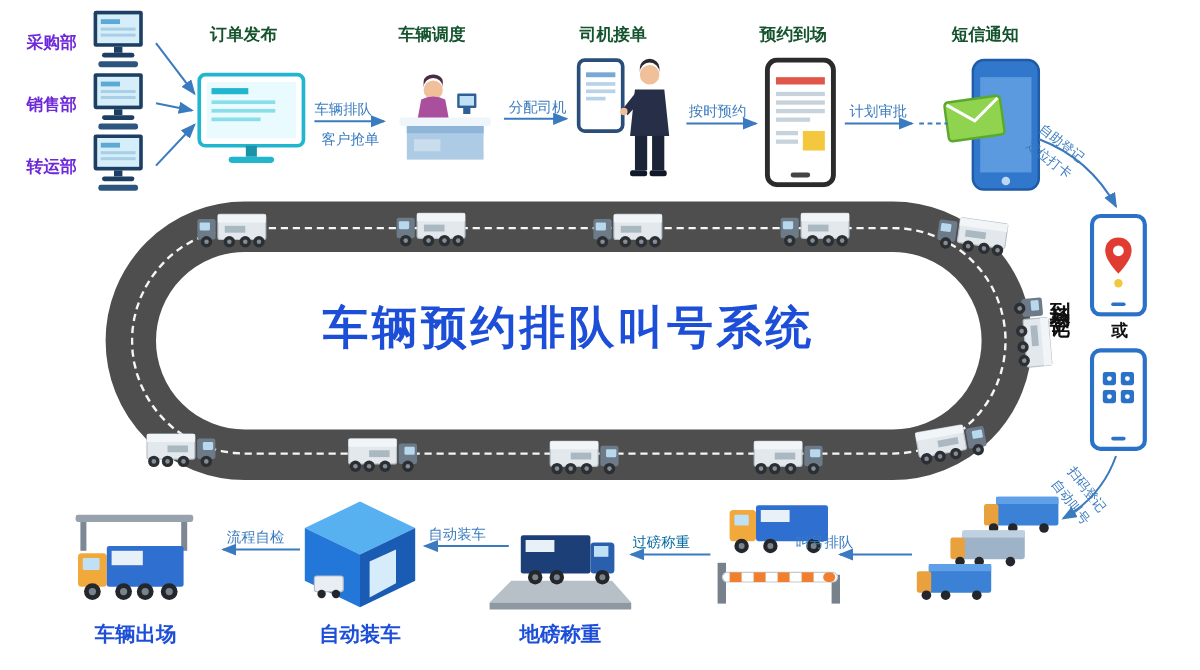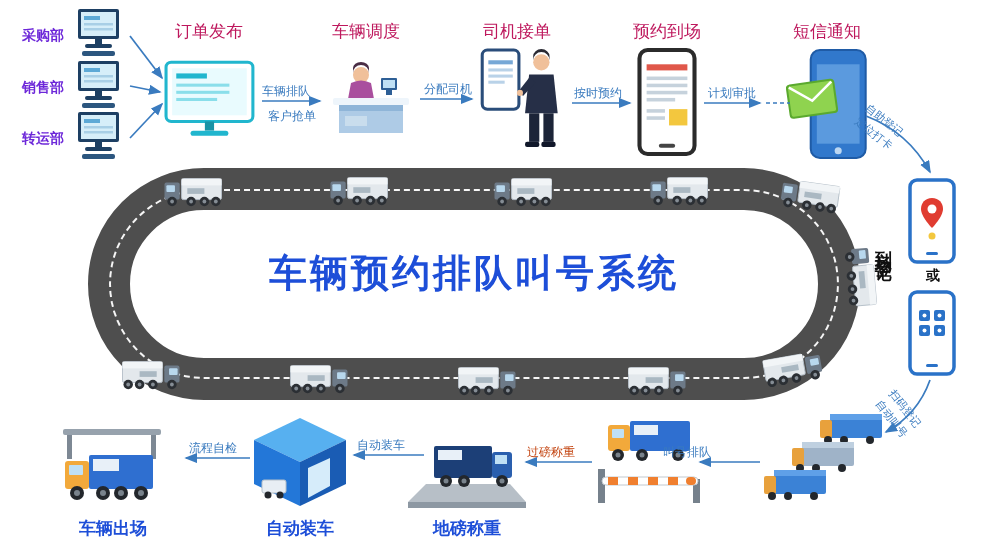--- a/index.html
+++ b/index.html
@@ -2,25 +2,25 @@
 <html><head>
 <meta charset="utf-8">
 <style>
   * { margin:0; padding:0; box-sizing:border-box; }
   html,body { background:#ffffff; }
   .canvas {
     position:relative; width:1000px; height:558px; background:#ffffff;
     font-family:"Liberation Sans","DejaVu Sans",sans-serif; overflow:hidden;
   }
   .icon { position:absolute; }
-  .step-label { position:absolute; font-size:17px; font-weight:normal; color:#be185d; white-space:nowrap; }
+  .step-label { position:absolute; font-size:14px; font-weight:bold; color:#14532d; white-space:nowrap; }
   .bottom-label { position:absolute; width:110px; text-align:center; font-size:17px; font-weight:bold; color:#1d4ed8; white-space:nowrap; }
   .dept-label { position:absolute; font-size:14px; font-weight:bold; color:#6d28d9; white-space:nowrap; }
   .arrow-label { position:absolute; font-size:12px; color:#3a7bbf; white-space:nowrap; }
-  .arrow-label.orange { color:#c2410c; }
+  .arrow-label.orange { color:#0369a1; }
   .diag-label { position:absolute; font-size:11px; color:#3a7bbf; line-height:1.55; white-space:nowrap; }
   .diag-top { left:872px; top:100px; transform:rotate(38deg); transform-origin:0 0; }
   .diag-bottom { left:898px; top:386px; transform:rotate(52deg); transform-origin:0 0; }
   .road { position:absolute; left:88px; top:168px; width:772px; height:232px;
           border:42px solid #4e4e4e; border-radius:116px; }
   .road-line { position:absolute; left:109px; top:189px; width:730px; height:190px;
           border:2px dashed #ffffff; border-radius:95px; opacity:.95; }
   .title { position:absolute; left:88px; top:248px; width:772px; text-align:center;
           font-size:38px; font-weight:bold; color:#1d4ed8; letter-spacing:3px; }
   .vertical-label { position:absolute; writing-mode:vertical-rl; font-size:17px; font-weight:bold;

